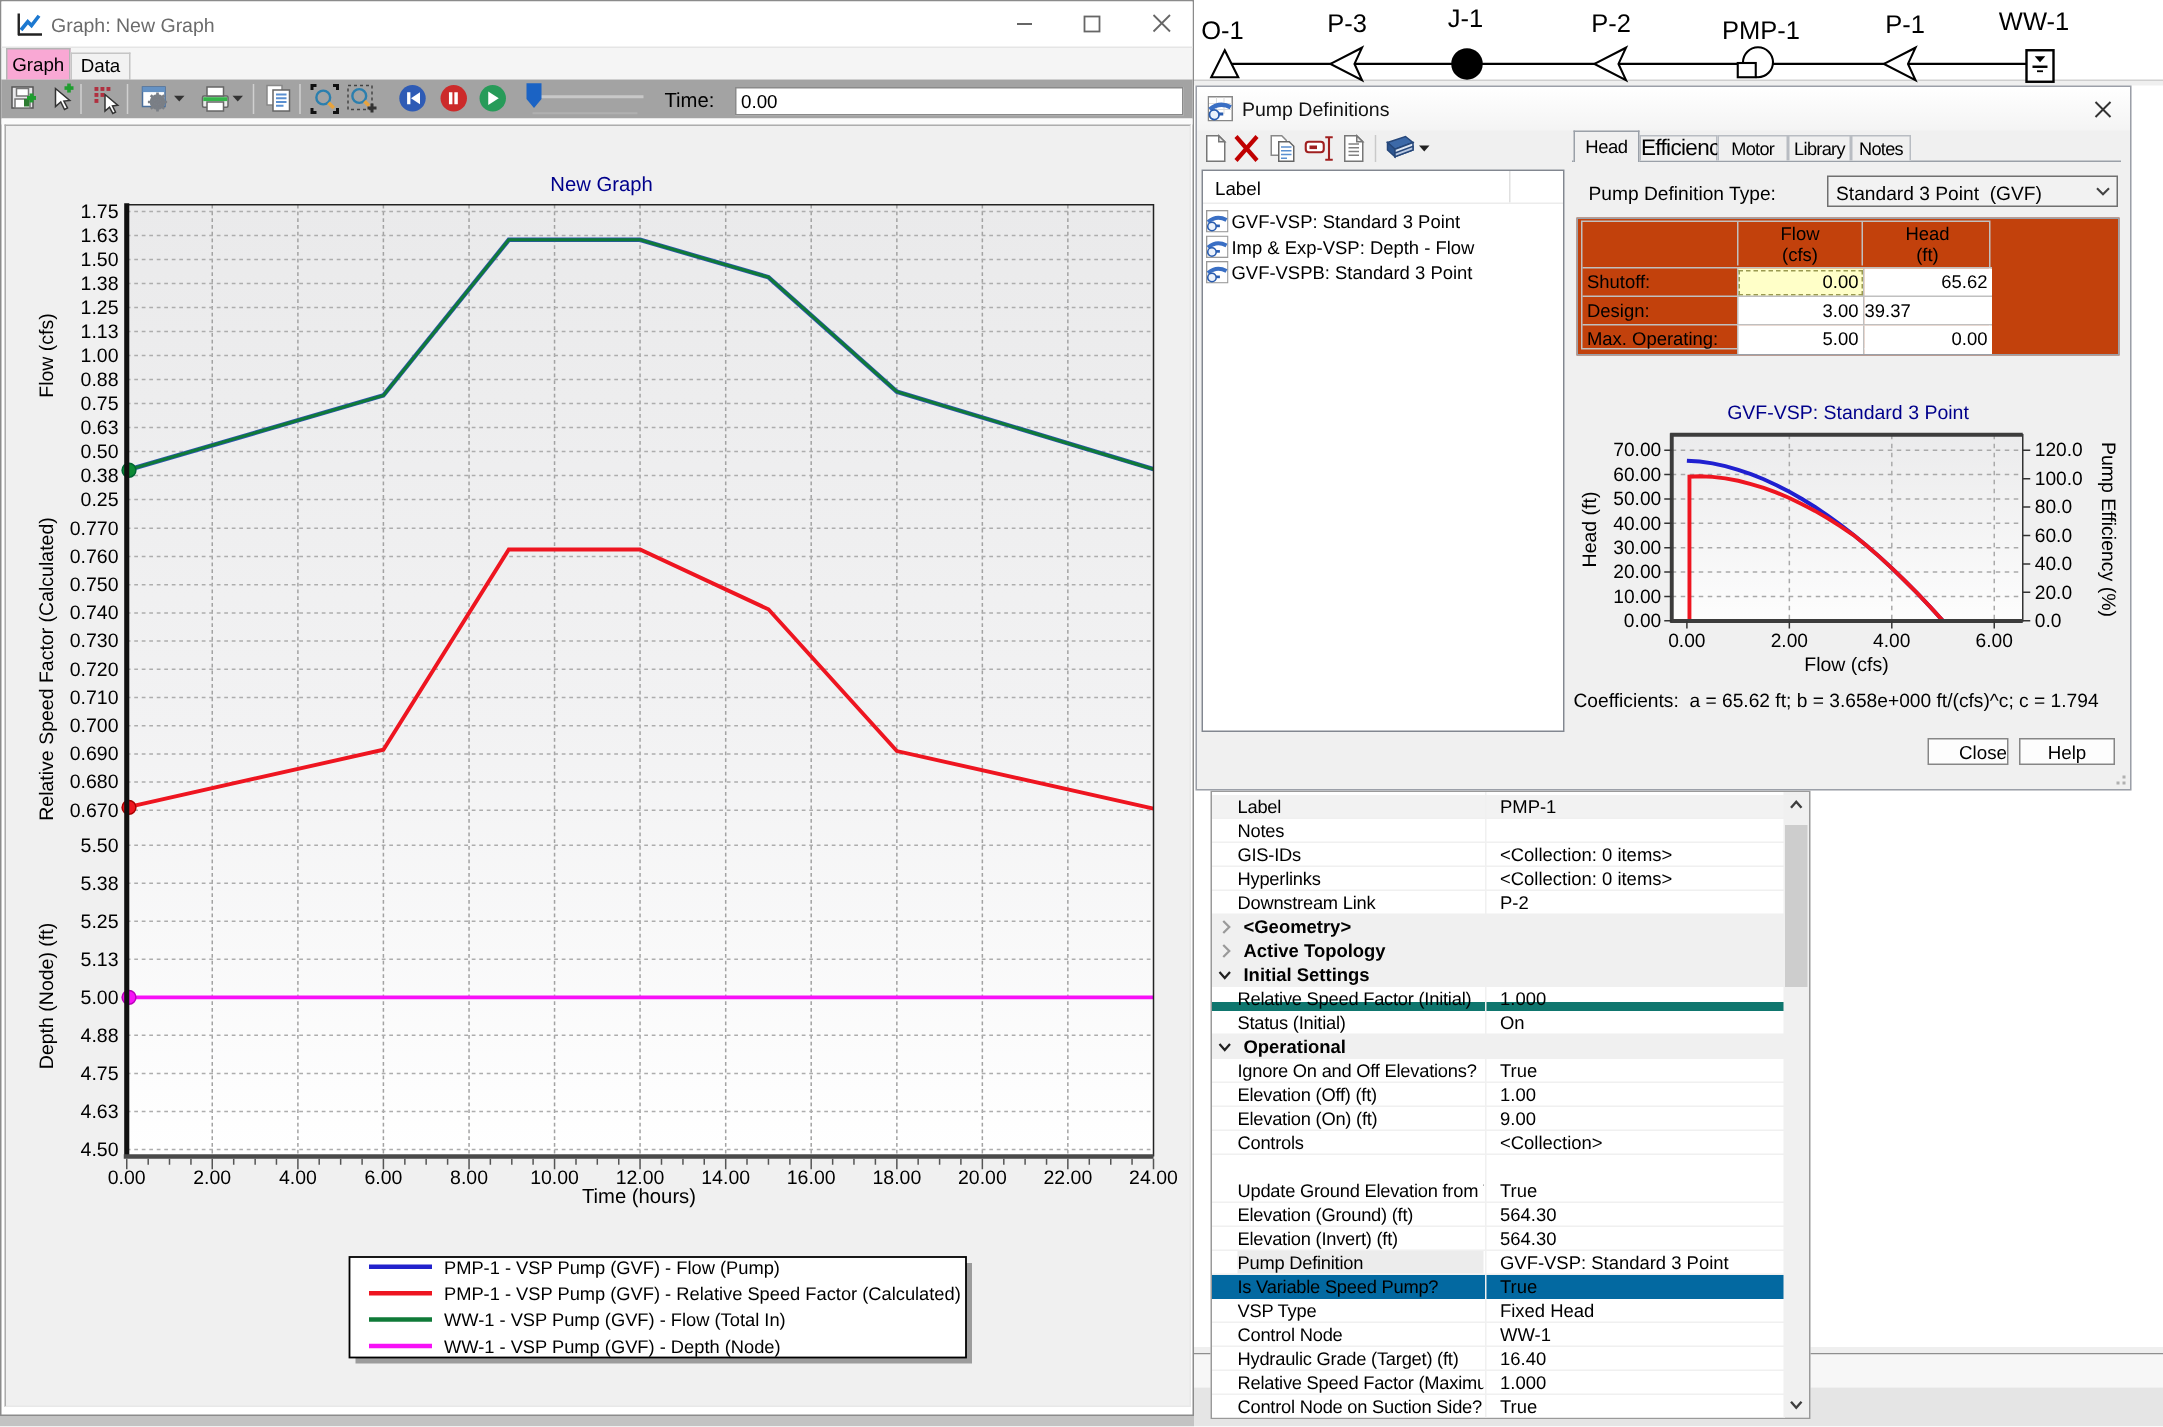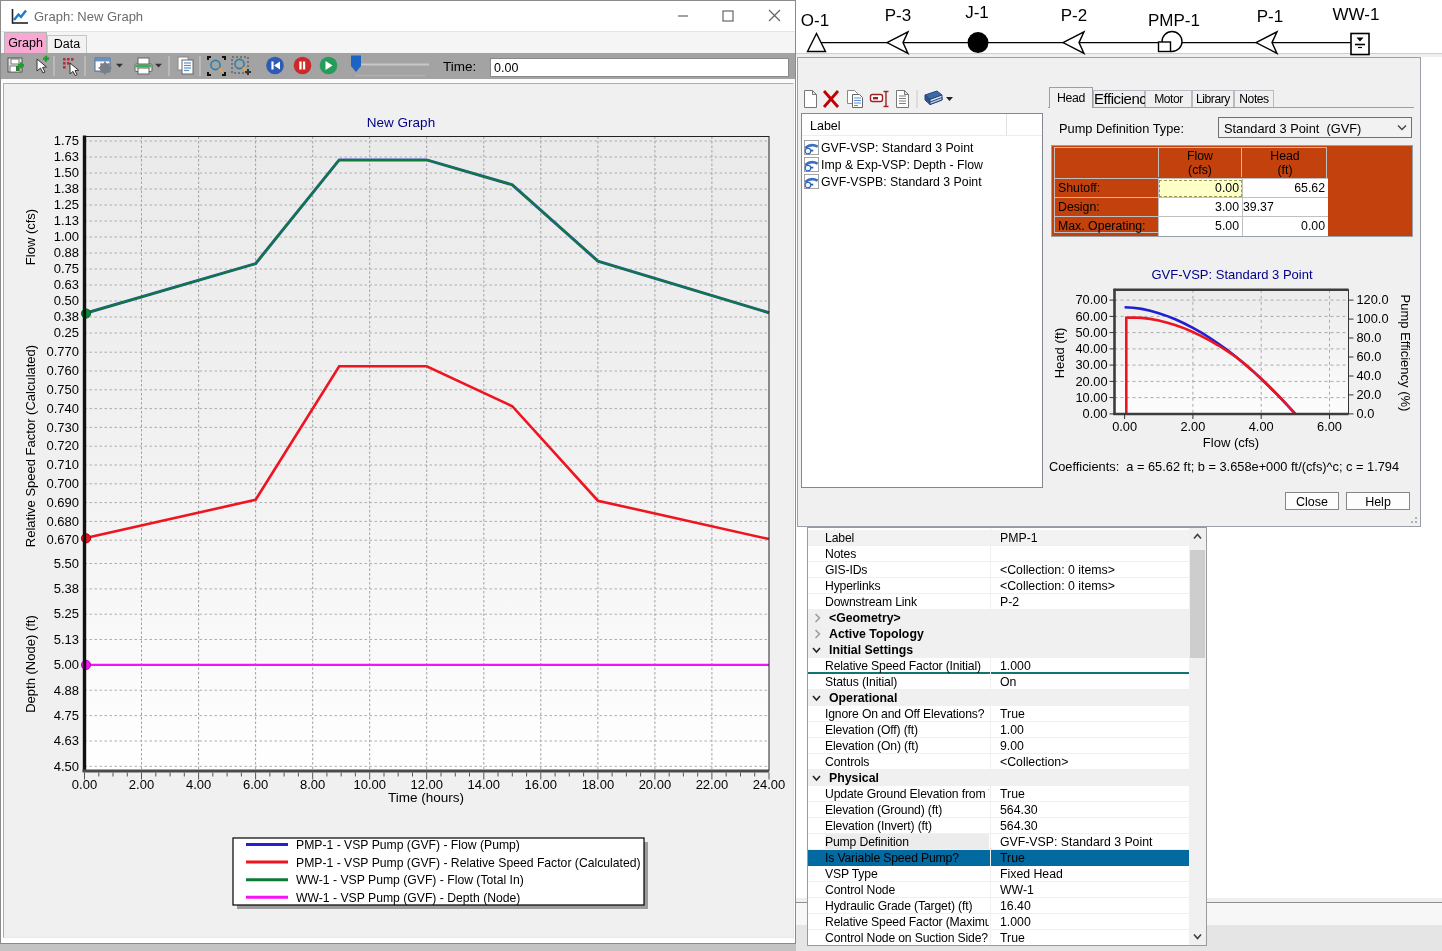--- a/index.html
+++ b/index.html
@@ -361,21 +361,21 @@
         <path d="M1.5 1 L5.5 5 L1.5 9" fill="none" stroke="#9a9a9a" stroke-width="1.5"></path>
       </svg>
       <span style="position:absolute;left:21px;top:1px;font-size:12.3px;font-weight:bold">Active Topology</span>
     </div>
 <div class="abs" style="left:0;top:114px;width:382px;height:16px;background:#f0f0f0">
       <svg style="position:absolute;left:4px;top:4px" width="9" height="8" viewBox="0 0 9 8">
         <path d="M1 2 L4.5 6 L8 2" fill="none" stroke="#222" stroke-width="1.5"></path>
       </svg>
       <span style="position:absolute;left:21px;top:1px;font-size:12.3px;font-weight:bold">Initial Settings</span>
     </div>
-<div class="abs" style="left:0;top:130px;width:382px;height:16px;background:#fff;border-bottom:2px solid #0f766e">
+<div class="abs" style="left:0;top:130px;width:382px;height:16px;background:#fff;border-bottom:6px solid #0f766e">
       <div style="position:absolute;left:17px;top:0px;width:164px;height:15px;overflow:hidden;font-size:12.2px;letter-spacing:-0.15px;white-space:nowrap;background:transparent;padding-top:1px">Relative Speed Factor (Initial)</div>
       <div style="position:absolute;left:192px;top:1px;font-size:12.3px;white-space:nowrap">1.000</div>
     </div>
 <div class="abs" style="left:0;top:146px;width:382px;height:16px;background:#fff;border-bottom:1px solid #f0f0f0">
       <div style="position:absolute;left:17px;top:0px;width:164px;height:15px;overflow:hidden;font-size:12.2px;letter-spacing:-0.15px;white-space:nowrap;background:transparent;padding-top:1px">Status (Initial)</div>
       <div style="position:absolute;left:192px;top:1px;font-size:12.3px;white-space:nowrap">On</div>
     </div>
 <div class="abs" style="left:0;top:162px;width:382px;height:16px;background:#f0f0f0">
       <svg style="position:absolute;left:4px;top:4px" width="9" height="8" viewBox="0 0 9 8">
         <path d="M1 2 L4.5 6 L8 2" fill="none" stroke="#222" stroke-width="1.5"></path>
@@ -390,26 +390,20 @@
       <div style="position:absolute;left:17px;top:0px;width:164px;height:15px;overflow:hidden;font-size:12.2px;letter-spacing:-0.15px;white-space:nowrap;background:transparent;padding-top:1px">Elevation (Off) (ft)</div>
       <div style="position:absolute;left:192px;top:1px;font-size:12.3px;white-space:nowrap">1.00</div>
     </div>
 <div class="abs" style="left:0;top:210px;width:382px;height:16px;background:#fff;border-bottom:1px solid #f0f0f0">
       <div style="position:absolute;left:17px;top:0px;width:164px;height:15px;overflow:hidden;font-size:12.2px;letter-spacing:-0.15px;white-space:nowrap;background:transparent;padding-top:1px">Elevation (On) (ft)</div>
       <div style="position:absolute;left:192px;top:1px;font-size:12.3px;white-space:nowrap">9.00</div>
     </div>
 <div class="abs" style="left:0;top:226px;width:382px;height:16px;background:#fff;border-bottom:1px solid #f0f0f0">
       <div style="position:absolute;left:17px;top:0px;width:164px;height:15px;overflow:hidden;font-size:12.2px;letter-spacing:-0.15px;white-space:nowrap;background:transparent;padding-top:1px">Controls</div>
       <div style="position:absolute;left:192px;top:1px;font-size:12.3px;white-space:nowrap">&lt;Collection&gt;</div>
-    </div>
-<div class="abs" style="left:0;top:242px;width:382px;height:16px;background:#f0f0f0">
-      <svg style="position:absolute;left:4px;top:4px" width="9" height="8" viewBox="0 0 9 8">
-        <path d="M1 2 L4.5 6 L8 2" fill="none" stroke="#222" stroke-width="1.5"></path>
-      </svg>
-      <span style="position:absolute;left:21px;top:1px;font-size:12.3px;font-weight:bold">Physical</span>
     </div>
 <div class="abs" style="left:0;top:258px;width:382px;height:16px;background:#fff;border-bottom:1px solid #f0f0f0">
       <div style="position:absolute;left:17px;top:0px;width:164px;height:15px;overflow:hidden;font-size:12.2px;letter-spacing:-0.15px;white-space:nowrap;background:transparent;padding-top:1px">Update Ground Elevation from Terrain Model?</div>
       <div style="position:absolute;left:192px;top:1px;font-size:12.3px;white-space:nowrap">True</div>
     </div>
 <div class="abs" style="left:0;top:274px;width:382px;height:16px;background:#fff;border-bottom:1px solid #f0f0f0">
       <div style="position:absolute;left:17px;top:0px;width:164px;height:15px;overflow:hidden;font-size:12.2px;letter-spacing:-0.15px;white-space:nowrap;background:transparent;padding-top:1px">Elevation (Ground) (ft)</div>
       <div style="position:absolute;left:192px;top:1px;font-size:12.3px;white-space:nowrap">564.30</div>
     </div>
 <div class="abs" style="left:0;top:290px;width:382px;height:16px;background:#fff;border-bottom:1px solid #f0f0f0">
@@ -449,20 +443,39 @@
 <svg class="abs" style="left:4px;top:5px" width="9" height="7" viewBox="0 0 9 7">
         <path d="M1 5.5 L4.5 1.5 L8 5.5" fill="none" stroke="#3f3f3f" stroke-width="1.6"></path>
       </svg>
 <div class="abs" style="left:1px;top:22px;width:15px;height:108px;background:#cdcdcd"></div>
 <svg class="abs" style="left:4px;top:405px" width="9" height="7" viewBox="0 0 9 7">
         <path d="M1 1.5 L4.5 5.5 L8 1.5" fill="none" stroke="#3f3f3f" stroke-width="1.6"></path>
       </svg>
 </div>
 </div>
 <div class="abs" style="left:797px;top:57px;width:624px;height:470px;background:#f0f0f0;border:1px solid #9b9fa8">
+<div class="abs" style="left:0;top:0;width:622px;height:29px;background:linear-gradient(#ffffff,#f4f4f4)">
+<svg class="abs" style="left:7px;top:6px" width="17" height="17" viewBox="0 0 17 17">
+        <rect x="0.5" y="0.5" width="16" height="16" fill="#fff" stroke="#888"></rect>
+        <g stroke="#ddd" stroke-width="0.7">
+          <line x1="1" y1="5" x2="16" y2="5"></line>
+          <line x1="1" y1="9" x2="16" y2="9"></line>
+          <line x1="6" y1="1" x2="6" y2="12"></line>
+          <line x1="11" y1="1" x2="11" y2="12"></line>
+        </g>
+        <path d="M1.5 9 Q8 3.5 15.5 7.5" fill="none" stroke="#3a6fc4" stroke-width="3"></path>
+        <circle cx="4.5" cy="12.5" r="3.2" fill="#eaf1fb" stroke="#2a5db0" stroke-width="1.2"></circle>
+        <rect x="7.5" y="11" width="3" height="2" fill="#2a5db0"></rect>
+      </svg>
+<div class="abs" style="left:30px;top:7px;font-size:13px;color:#111">Pump Definitions</div>
+<svg class="abs" style="left:597px;top:8px" width="14" height="14" viewBox="0 0 14 14">
+        <line x1="2" y1="2" x2="12" y2="12" stroke="#333" stroke-width="1.3"></line>
+        <line x1="12" y1="2" x2="2" y2="12" stroke="#333" stroke-width="1.3"></line>
+      </svg>
+</div>
 <svg class="abs" style="left:0;top:29px" width="250" height="24" viewBox="0 0 250 24">
 <g>
         <path d="M6.5 3.5 L14.5 3.5 L18.5 7.5 L18.5 20.5 L6.5 20.5 Z" fill="#fff" stroke="#777"></path>
         <path d="M14.5 3.5 L14.5 7.5 L18.5 7.5 Z" fill="#e8e8e8" stroke="#777"></path>
       </g>
 <g stroke="#c00000" stroke-width="2.8">
         <line x1="26" y1="4" x2="40" y2="20"></line>
         <line x1="40" y1="4" x2="26" y2="20"></line>
       </g>
 <g>
@@ -626,21 +639,21 @@
       <line x1="1260.2" y1="413.0" x2="1260.2" y2="418.0" stroke="#333" stroke-width="1"></line>
       <text x="1260.2" y="430.0" text-anchor="middle" style="font-family:'Liberation Sans',sans-serif;font-size:12.8px">4.00</text>
       <line x1="1328.5" y1="413.0" x2="1328.5" y2="418.0" stroke="#333" stroke-width="1"></line>
       <text x="1328.5" y="430.0" text-anchor="middle" style="font-family:'Liberation Sans',sans-serif;font-size:12.8px">6.00</text>
       <text x="1230" y="446" text-anchor="middle" style="font-family:'Liberation Sans',sans-serif;font-size:13px">Flow (cfs)</text>
       <text x="1063" y="352" transform="rotate(-90 1063 352)" text-anchor="middle" style="font-family:'Liberation Sans',sans-serif;font-size:13px">Head (ft)</text>
       <text x="1400" y="352" transform="rotate(90 1400 352)" text-anchor="middle" style="font-family:'Liberation Sans',sans-serif;font-size:13px">Pump Efficiency (%)</text>
       <text x="1231" y="278" text-anchor="middle" style="font-family:'Liberation Sans',sans-serif;font-size:13px" fill="#00008b">GVF-VSP: Standard 3 Point</text>
     </svg>
 <div class="abs" style="left:251px;top:401px;font-size:12.8px">Coefficients:&nbsp; a = 65.62 ft; b = 3.658e+000 ft/(cfs)^c; c = 1.794</div>
-<div class="abs" style="left:487px;top:434px;width:54px;height:18px;background:#fdfdfd;border:1px solid #868686;font-size:12.5px;text-align:center;line-height:19px">Close</div>
+<div class="abs" style="left:487px;top:434px;width:54px;height:18px;background:#fdfdfd;border:1px solid #868686;font-size:12.5px;text-align:right;line-height:19px">Close</div>
 <div class="abs" style="left:548px;top:434px;width:64px;height:18px;background:#fdfdfd;border:1px solid #868686;font-size:12.5px;text-align:center;line-height:19px">Help</div>
 <svg class="abs" style="right:2px;bottom:2px" width="10" height="10" viewBox="0 0 10 10">
       <g fill="#b0b0b0">
         <rect x="7" y="7" width="2" height="2"></rect>
         <rect x="7" y="3" width="2" height="2"></rect>
         <rect x="3" y="7" width="2" height="2"></rect>
       </g>
     </svg>
 </div>
 </body></html>

